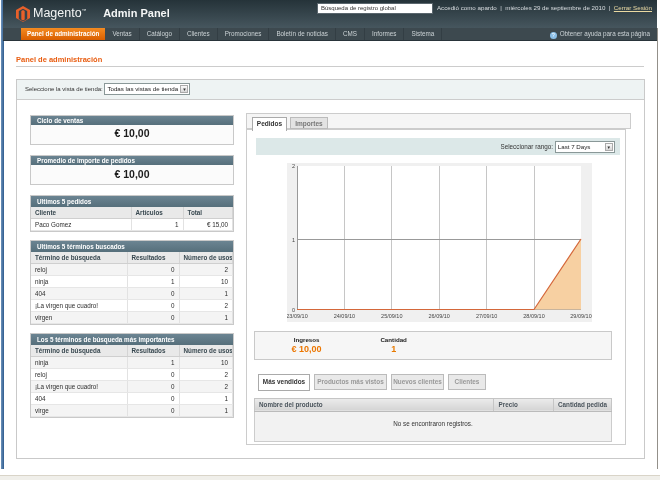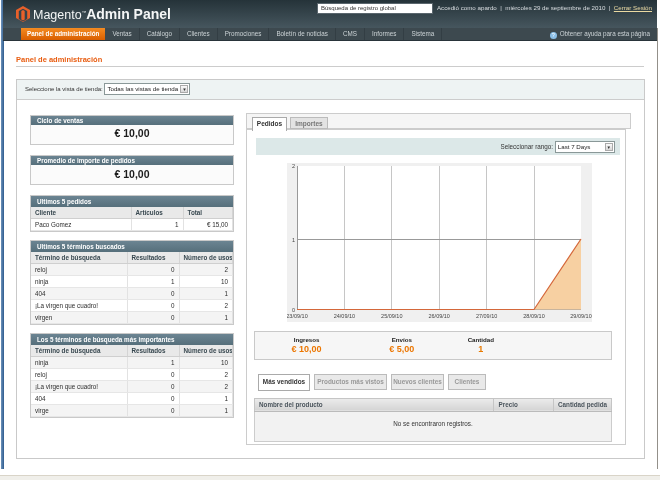--- a/index.html
+++ b/index.html
@@ -6,21 +6,21 @@
 body{width:660px;height:480px;background:#fff;font-family:"Liberation Sans",sans-serif;position:relative;overflow:hidden}
 .abs{position:absolute}
 
 #lstrip{left:1px;top:0;width:3px;height:469px;background:linear-gradient(90deg,#6f94bb,#2d5a8d)}
 #rstrip{right:2px;top:28px;width:1px;height:441px;background:#93908a}
 
 #header{left:3px;top:0;width:654px;height:28px;background:linear-gradient(#253339,#46565e)}
 #logo{left:16px;top:5.5px}
 #brand{left:33px;top:6px;color:#f4f6f6;font-size:12.5px}
 #brand .tm{font-size:4.5px;vertical-align:5px}
-#brand b{font-size:14px;font-weight:bold;margin-left:0}
+#brand b{font-size:11px;font-weight:bold;margin-left:17px}
 #search{left:317px;top:3px;width:116px;height:11px;background:#fff;border:1px solid #5a666d;font-size:6px;color:#333;line-height:9px;padding-left:3px}
 #toplinks{right:8px;top:4px;font-size:6.2px;color:#d9dde0}
 #toplinks a{color:#ead9a2;text-decoration:underline}
 
 #nav{left:3px;top:28px;width:654px;height:13px;background:#3d494f;border-bottom:1px solid #29343a;font-size:6.3px;line-height:12px;white-space:nowrap}
 #nav .t{display:inline-block;height:12px;padding:0 7px;color:#ccd3d6;border-right:1px solid #333e44;vertical-align:top}
 #nav .t.on{background:linear-gradient(#f48b21,#d95e00);color:#fff;font-weight:bold;border-right:none;margin-left:18px;padding:0 6px}
 #help{right:10px;top:30px;font-size:6.3px;color:#ccd3d6}
 #helpico{display:inline-block;width:7px;height:7px;border-radius:50%;background:#8cc0e8;color:#fff;font-size:5.5px;text-align:center;line-height:7px;vertical-align:-1px;margin-right:3px}
 
@@ -223,24 +223,20 @@
     <text x="199.6" y="155" text-anchor="middle">27/09/10</text>
     <text x="247" y="155" text-anchor="middle">28/09/10</text>
     <text x="294" y="155" text-anchor="middle">29/09/10</text>
   </g>
 </svg>
 <div class="abs" id="stats">
   <div class="c c1">
       <div class="lab">Ingresos</div>
       <div class="val">€ 10,00</div>
     </div>
-  <div class="c c3">
-      <div class="lab">Envíos</div>
-      <div class="val">€ 5,00</div>
-    </div>
   <div class="c c4">
       <div class="lab">Cantidad</div>
       <div class="val" style="color:#e87a00">1</div>
     </div>
 </div>
 <div class="btab" id="bt1">Más vendidos</div>
 <div class="btab" id="bt2">Productos más vistos</div>
 <div class="btab" id="bt3">Nuevos clientes</div>
 <div class="btab" id="bt4">Clientes</div>
 <table class="abs" id="btable">

